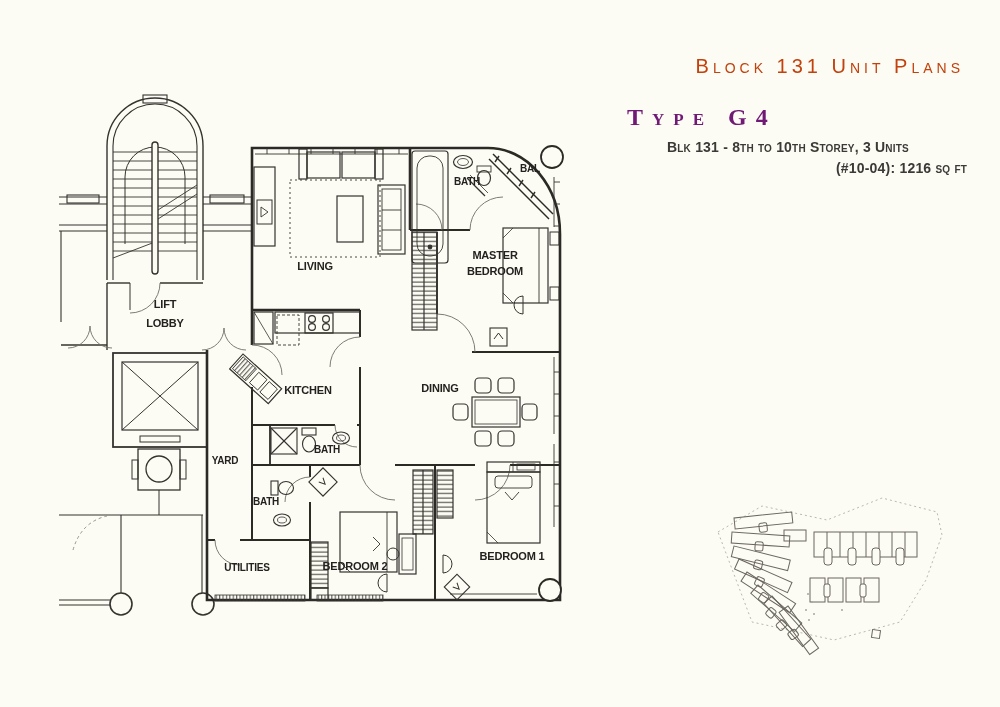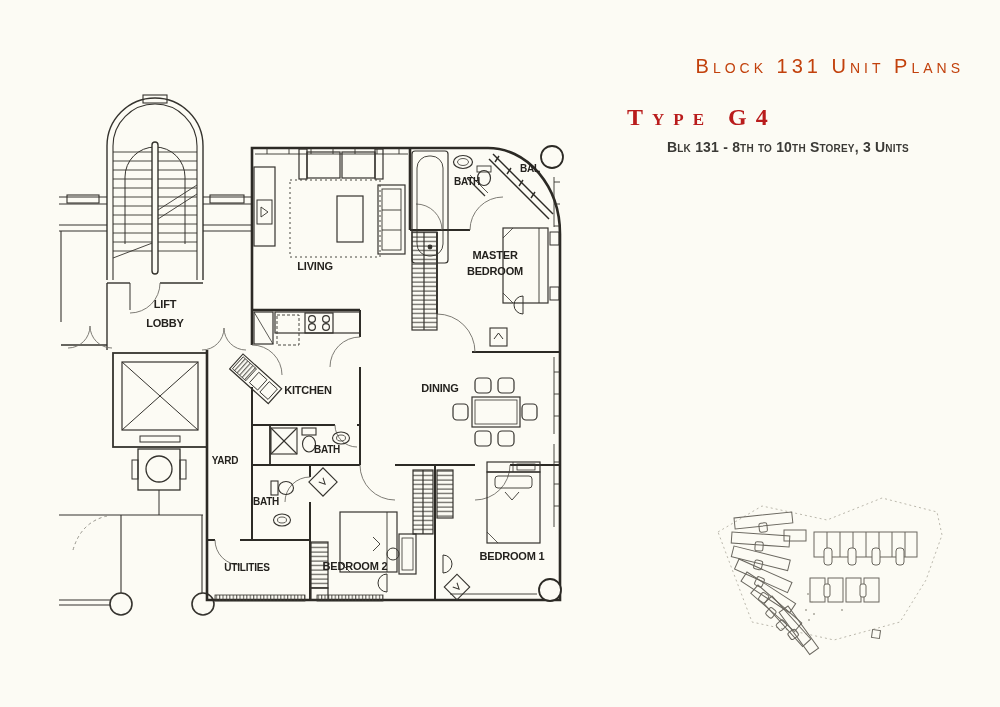--- a/index.html
+++ b/index.html
@@ -16,21 +16,21 @@
     color:#c2410c;font-weight:500;margin-top:25px;
   }
   .unit-info{
     position:absolute;left:627px;top:104px;width:340px;
     color:#3b3a36;
   }
   .unit-type{
     font-family:"Liberation Serif",serif;
     font-variant:small-caps;
     font-size:24px;letter-spacing:9px;
-    color:#b91c1c;font-weight:600;
+    color:#701a75;font-weight:600;
     margin-bottom:6px;
   }
   .info-line{
     font-family:"Liberation Sans",sans-serif;
     font-variant:small-caps;
     font-weight:700;
     font-size:14px;line-height:21px;
     letter-spacing:0.2px;
     color:#3b3a36;
     padding-left:40px;
@@ -46,20 +46,21 @@
   #site-plan{position:absolute;left:712px;top:490px;}
 </style>
 </head>
 <body>
 
 <div class="page-title">Block 131 Unit Plans</div>
 
 <div class="unit-info">
   <div class="unit-type">Type G4</div>
   <div class="info-line">Blk 131 - 8th to 10th Storey, 3 Units</div>
+  <div class="info-line right">(#10-04): 1216 sq ft</div>
 </div>
 
 <svg id="floor-plan" width="520" height="560" viewBox="0 0 520 560">
   <defs>
     <pattern id="rungs" width="6" height="4.5" patternUnits="userSpaceOnUse">
       <line x1="0" y1="2" x2="6" y2="2" stroke="#3a3833" stroke-width="1"></line>
     </pattern>
     <pattern id="vhatch" width="3.4" height="8" patternUnits="userSpaceOnUse">
       <line x1="1.5" y1="0" x2="1.5" y2="8" stroke="#3a3833" stroke-width="0.9"></line>
     </pattern>

